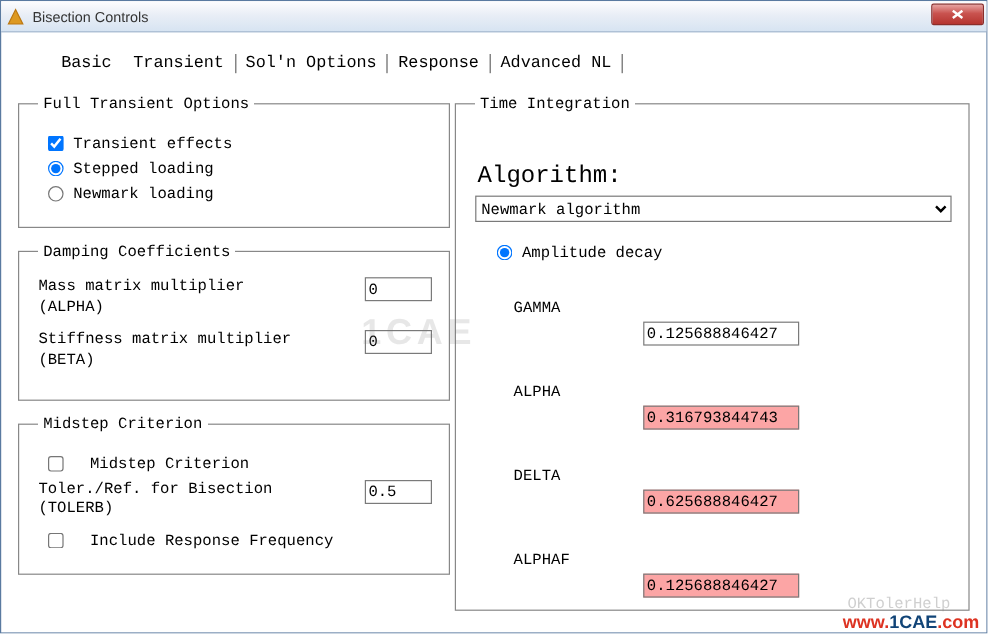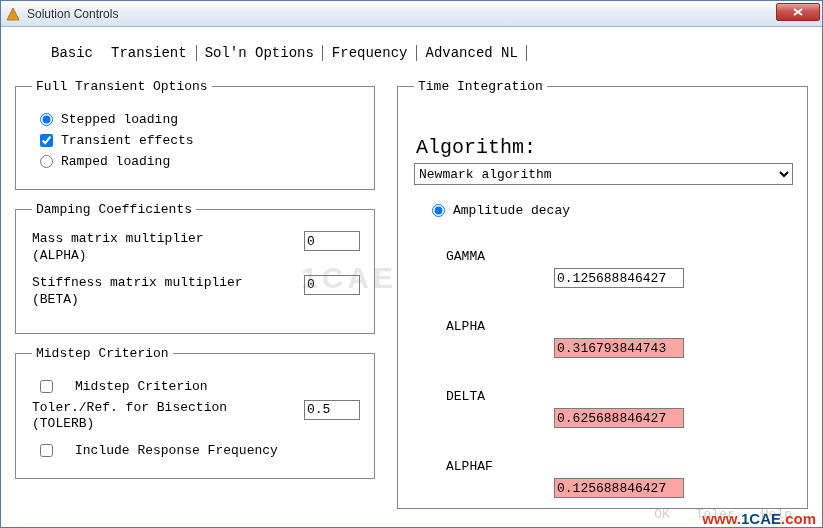--- a/index.html
+++ b/index.html
@@ -75,21 +75,21 @@
 }
 .tab.sep-after::after {
   content: "";
   position: absolute;
   right: -3px; top: 2px;
   width: 1px; height: 16px;
   background: #666;
 }
 .cols {
   display: flex;
-  gap: 22px;
+  gap: 4px;
 }
 .col-left { width: 360px; }
 .col-right { flex: 1; }
 fieldset {
   border: 1px solid #888;
   padding: 14px 14px 14px 16px;
   margin-bottom: 12px;
   position: relative;
 }
 legend {
@@ -137,23 +137,22 @@
 .algo-label { margin: 28px 0 4px 2px; font-size: 20px; }
 .param-row {
   display: flex;
   align-items: center;
   margin: 4px 0 6px 32px;
 }
 .param-row .plabel { width: 108px; }
 .footer-btns {
   position: absolute;
   right: 30px;
-  bottom: 5px;
-  display: flex;
-  gap: 26px;
+  bottom: 16px;
+  display: flex;
   font-size: 13px;
   color: #888;
 }
 .footer-btns span { opacity: .4; }
 .watermark-1 {
   position: absolute;
   left: 300px; top: 260px;
   font-size: 30px;
   font-weight: bold;
   font-family: Arial, sans-serif;
@@ -194,52 +193,52 @@
 </head>
 <body>
 
 <div class="window">
   <div class="titlebar">
     <span class="app-icon">
       <svg viewBox="0 0 16 16" width="16" height="16">
           <path d="M2 14 L8 2 L14 14 Z" fill="#d92" stroke="#b71" stroke-width="1"></path>
         </svg>
     </span>
-    <span class="title">Solution Controls</span>
+    <span class="title">Bisection Controls</span>
     <div class="close-btn">
       <svg width="10" height="8" viewBox="0 0 10 8">
           <path d="M1 1 L9 7 M9 1 L1 7"></path>
         </svg>
     </div>
   </div>
 
   <div class="content">
     <div class="tabs">
       <div class="tab">Basic</div>
       <div class="tab">Transient</div>
       <div class="tab sep-before sep-after">Sol'n Options</div>
-      <div class="tab">Frequency</div>
+      <div class="tab">Response</div>
       <div class="tab sep-before sep-after">Advanced NL</div>
     </div>
 
     <div class="cols">
       <div class="col-left">
         <fieldset>
           <legend>Full Transient Options</legend>
           <div class="opt-row">
+            <input type="checkbox" checked="" style="">
+            <span>Transient effects</span>
+          </div>
+          <div class="opt-row">
             <input type="radio" name="load" checked="" style="">
             <span>Stepped loading</span>
           </div>
           <div class="opt-row">
-            <input type="checkbox" checked="" style="">
-            <span>Transient effects</span>
-          </div>
-          <div class="opt-row">
             <input type="radio" name="load" style="">
-            <span>Ramped loading</span>
+            <span>Newmark loading</span>
           </div>
         </fieldset>
 
         <fieldset>
           <legend>Damping Coefficients</legend>
           <div class="label-multi">
             <span class="lbl">Mass matrix multiplier
 (ALPHA)</span>
             <input class="txt" value="0" style="">
           </div>

